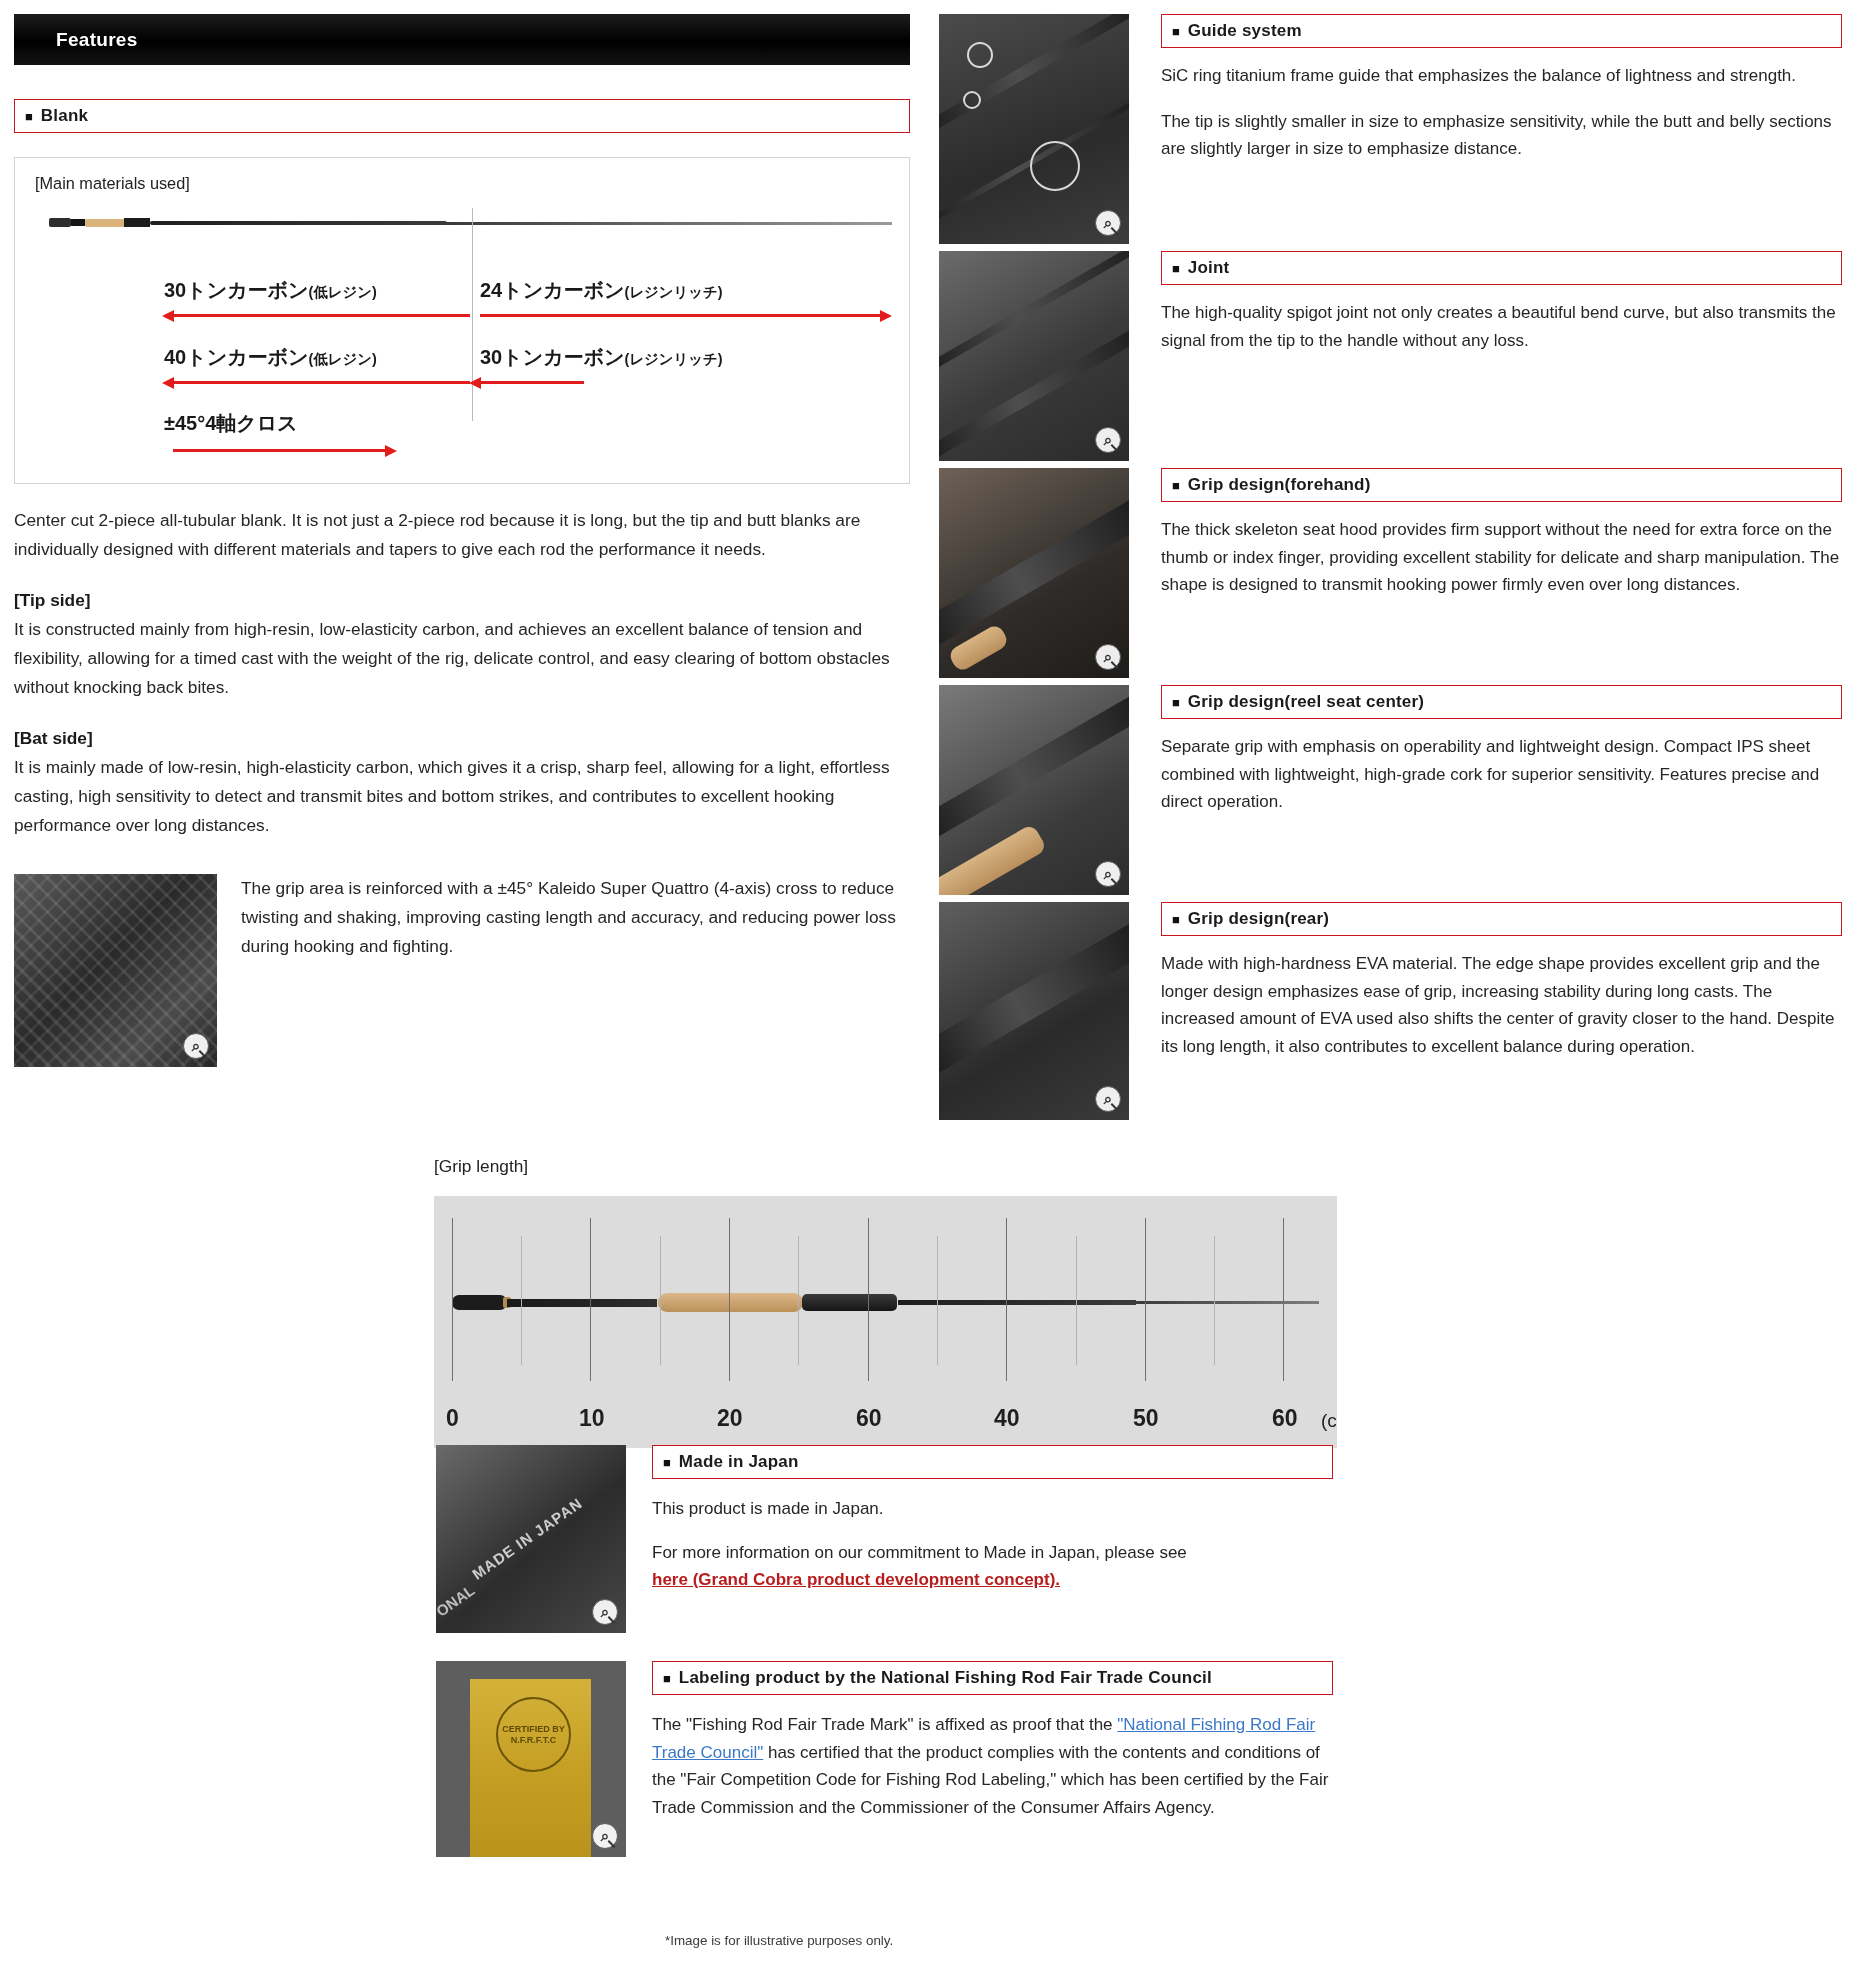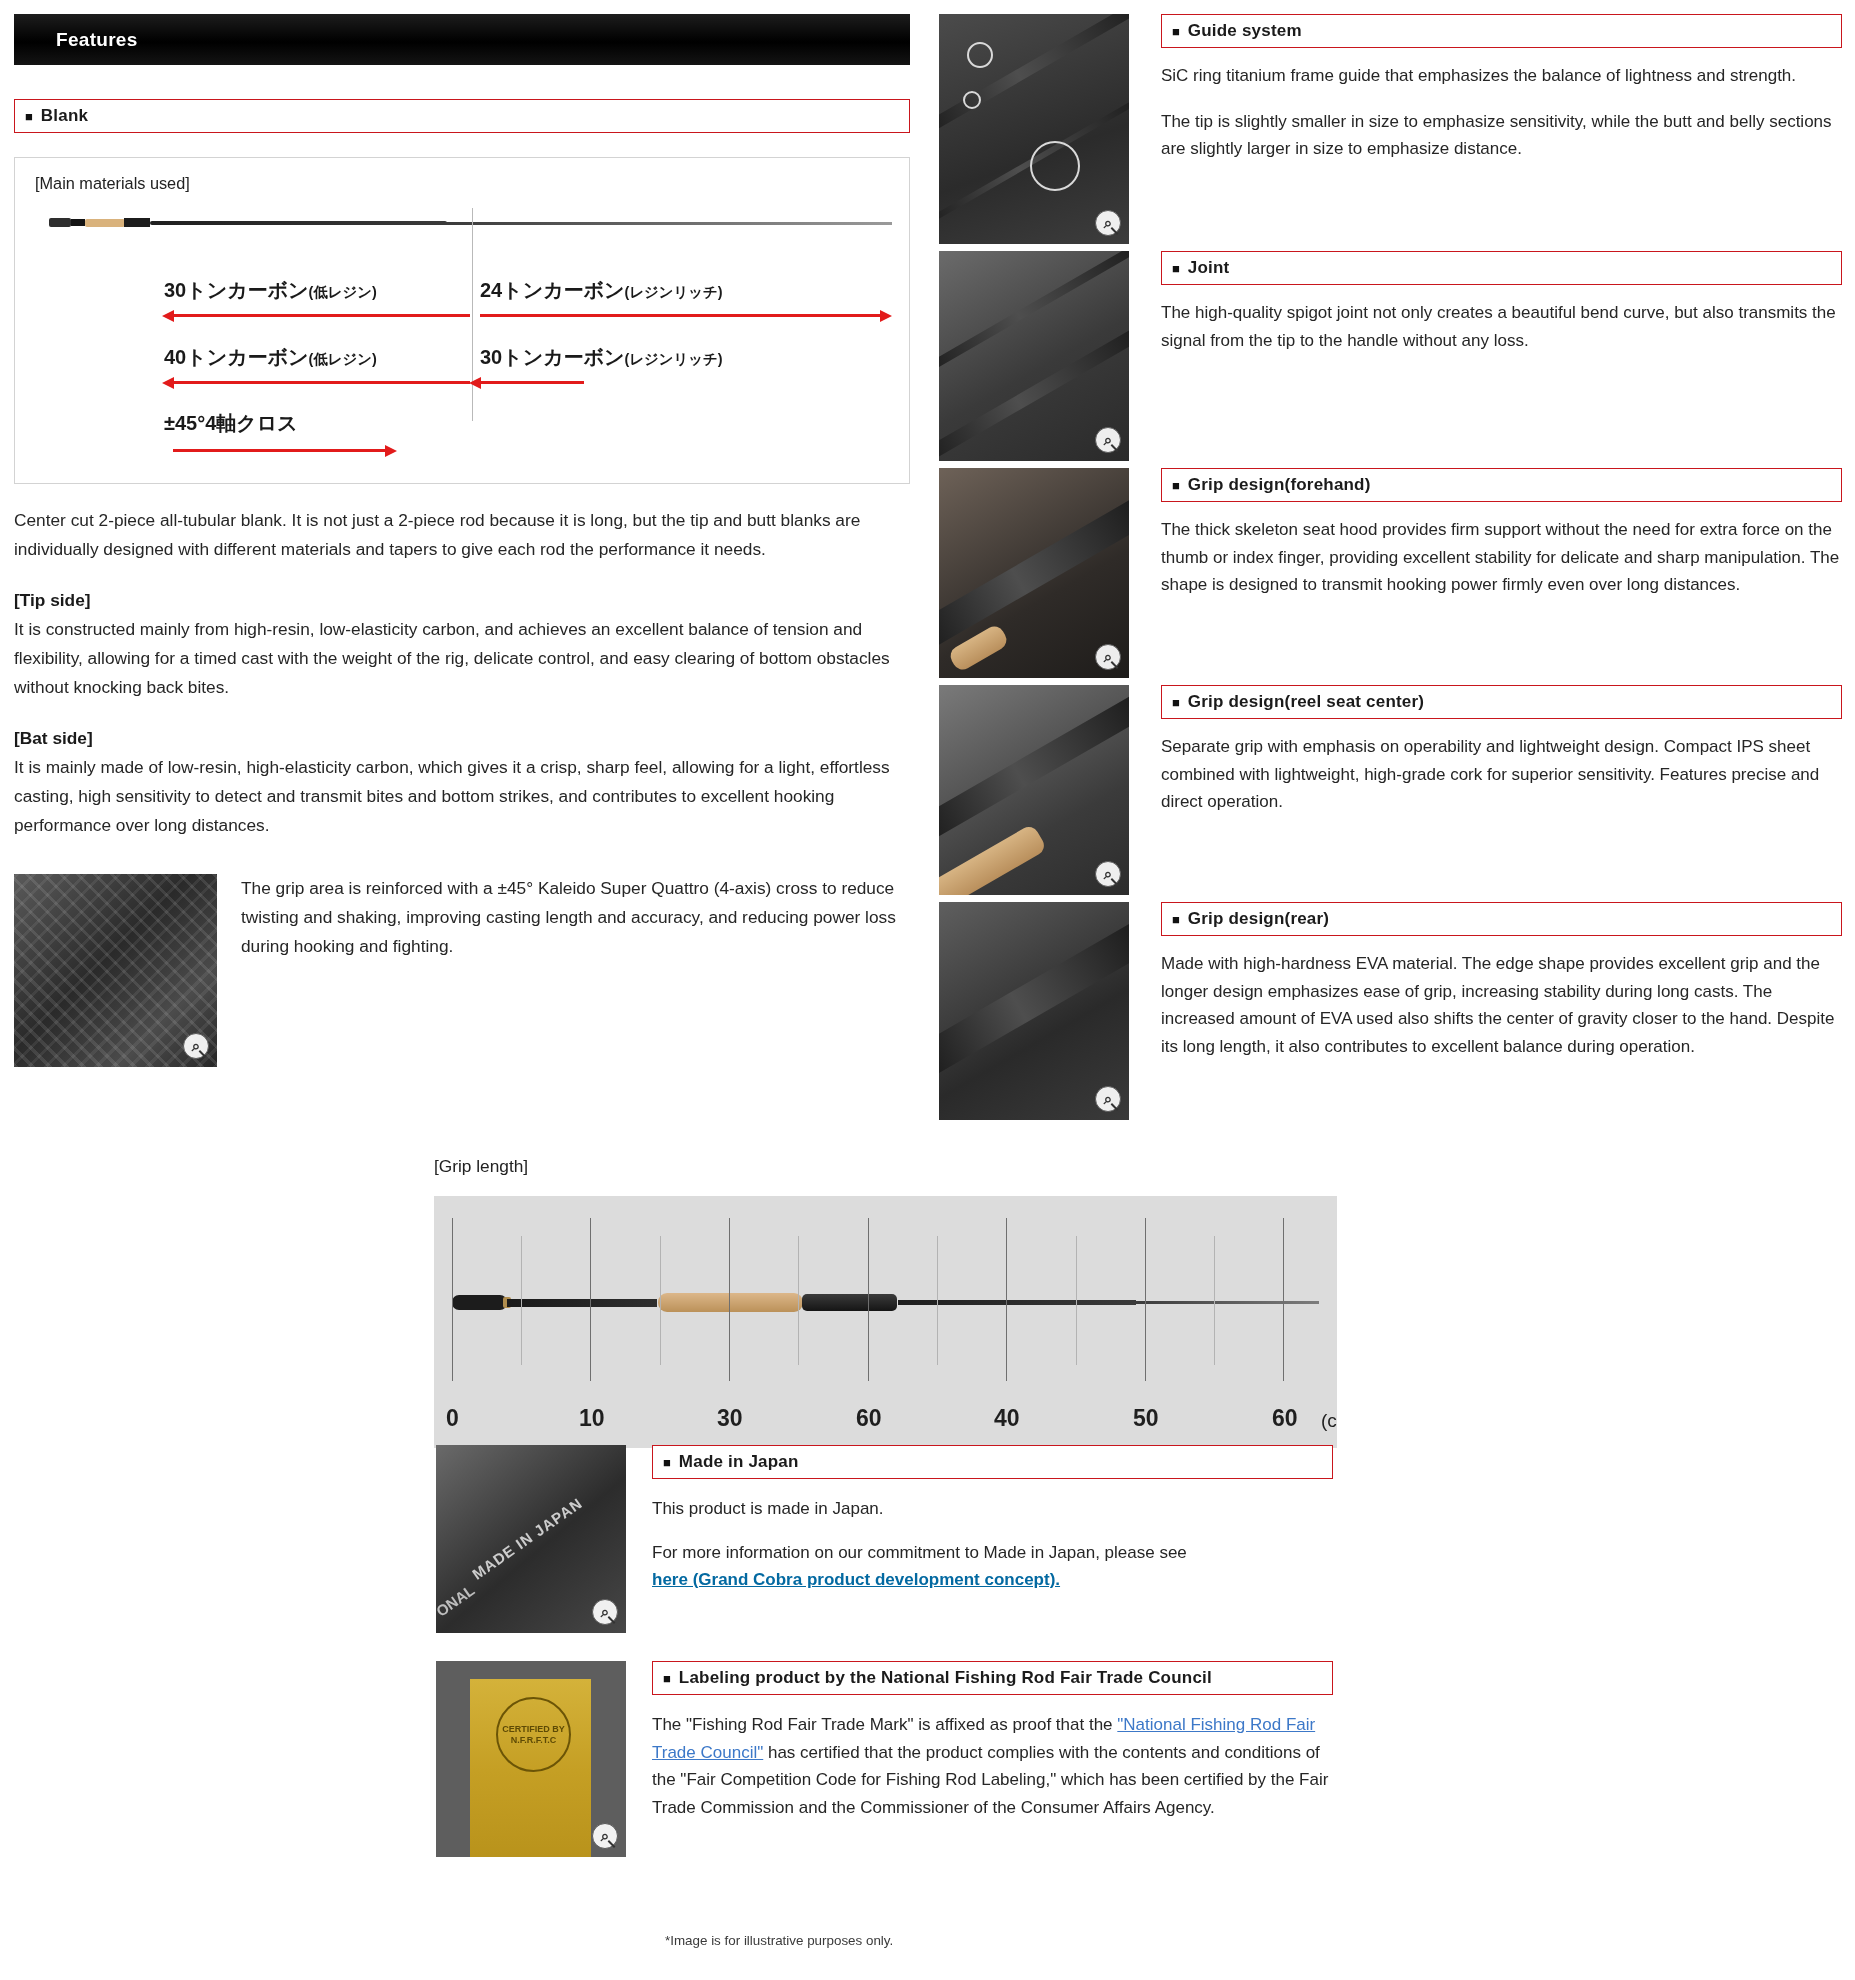--- a/index.html
+++ b/index.html
@@ -331,21 +331,21 @@
     text-align: center;
     line-height: 1.2;
   }
   .mij-body { padding-left: 26px; }
   .mij-body .sec-title { width: 681px; }
   .mij-body p {
     font-size: 17px; line-height: 1.62; color: #262626;
     margin: 16px 0 0 0; width: 683px;
   }
   a.link {
-    color: #0369a1;
+    color: #b91c1c;
     font-weight: bold;
     text-decoration: underline;
     text-align: right;
   }
   a.link2 {
     color: #3c78c8;
     text-decoration: underline;
   }
   .footnote {
     position: absolute;
@@ -527,21 +527,21 @@
       <div class="vtick major" style="left:434px;"></div>
       <div class="vtick minor" style="left:503px;"></div>
       <div class="vtick major" style="left:572px;"></div>
       <div class="vtick minor" style="left:642px;"></div>
       <div class="vtick major" style="left:711px;"></div>
       <div class="vtick minor" style="left:780px;"></div>
       <div class="vtick major" style="left:849px;"></div>
 
       <div class="axis-num" style="left:12px;">0</div>
       <div class="axis-num" style="left:145px;">10</div>
-      <div class="axis-num" style="left:283px;">30</div>
+      <div class="axis-num" style="left:283px;">20</div>
       <div class="axis-num" style="left:422px;">60</div>
       <div class="axis-num" style="left:560px;">40</div>
       <div class="axis-num" style="left:699px;">50</div>
       <div class="axis-num" style="left:838px;">60</div>
       <div class="axis-num" style="left:887px; font-size:19px; font-weight:normal;">(cm)</div>
     </div>
   </div>
 
   <div class="mij-block">
     <div class="mij-photo">

